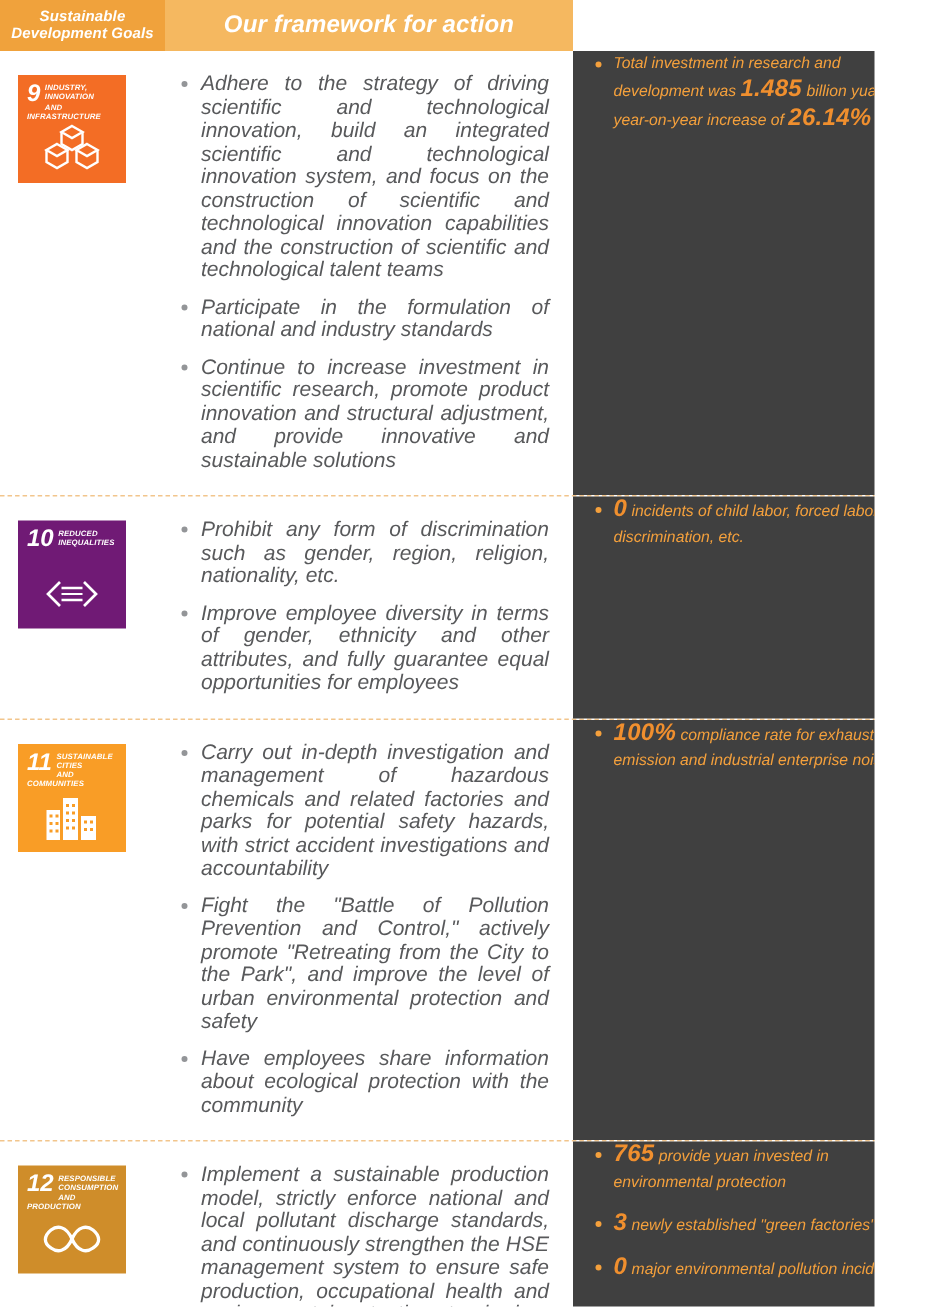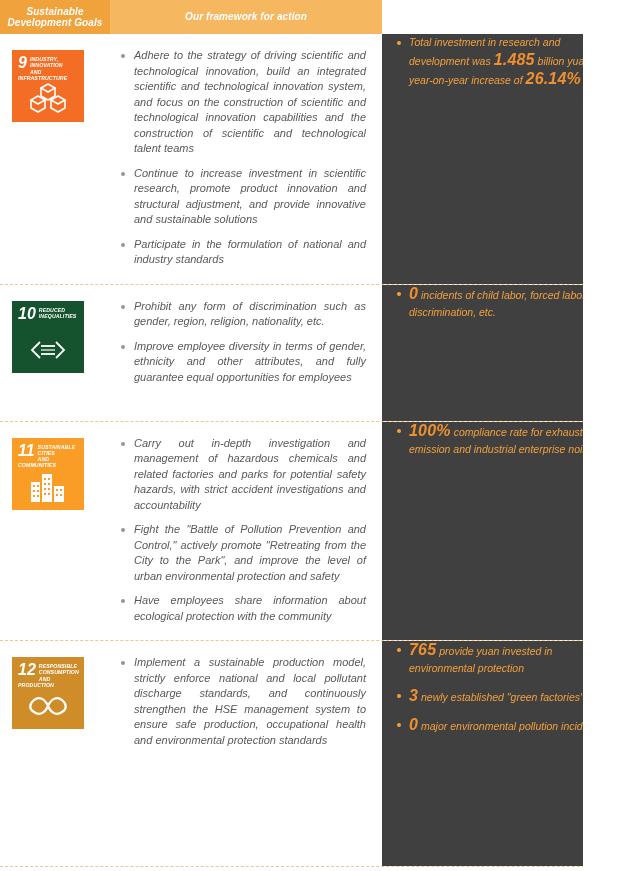--- a/index.html
+++ b/index.html
@@ -21,21 +21,21 @@
     display: flex;
     height: 34px;
     width: 625px;
   }
   .hdr-cell {
     display: flex;
     align-items: center;
     justify-content: center;
     text-align: center;
     color: #ffffff;
-    font-size: 10px;
+    font-size: 16px;
     line-height: 1.15;
     font-weight: bold;
     letter-spacing: .1px;
   }
   .hdr-goals {
     width: 110px;
     background: #f0a23c;
     flex-direction: column;
     padding: 0 6px;
     font-size: 10px;
@@ -100,34 +100,34 @@
   }
   .sdg .glyph {
     position: absolute;
     left: 0; right: 0; bottom: 3px;
     height: 40px;
     display: flex;
     align-items: center;
     justify-content: center;
   }
   .sdg-9  { background: #f36d25; }
-  .sdg-10 { background: #14532d; }
+  .sdg-10 { background: #701a75; }
   .sdg-11 { background: #f99d26; }
   .sdg-12 { background: #cf8d2a; }
 
   
   ul.blist {
     margin: 0; padding: 0;
     list-style: none;
   }
   ul.blist > li {
     position: relative;
     padding-left: 14px;
     margin-bottom: 9px;
-    font-size: 11px;
+    font-size: 14px;
     line-height: 15.5px;
     color: #58595b;
     text-align: justify;
   }
   ul.blist > li:last-child { margin-bottom: 0; }
   ul.blist > li:before {
     content: "";
     position: absolute;
     left: 1px; top: 6px;
     width: 4px; height: 4px;
@@ -202,22 +202,22 @@
         <polygon points="30,14 37,18 30,22 23,18"></polygon>
         <path d="M23,18 v8 l7,4 7,-4 v-8"></path>
       </g>
     </svg>
             </div>
           </div>
         </div>
         <div class="col-framework">
           <ul class="blist">
             <li>Adhere to the strategy of driving scientific and technological innovation, build an integrated scientific and technological innovation system, and focus on the construction of scientific and technological innovation capabilities and the construction of scientific and technological talent teams</li>
+            <li>Participate in the formulation of national and industry standards</li>
             <li>Continue to increase investment in scientific research, promote product innovation and structural adjustment, and provide innovative and sustainable solutions</li>
-            <li>Participate in the formulation of national and industry standards</li>
           </ul>
         </div>
         <div class="col-perf">
           <ul class="plist">
             <li><span class="">Total investment in research and development was </span><span class="big">1.485</span><span class=""> billion yuan, a year-on-year increase of </span><span class="big">26.14%</span></li>
           </ul>
         </div>
       </div>
       <div class="row row-10">
         <div class="col-icon">

